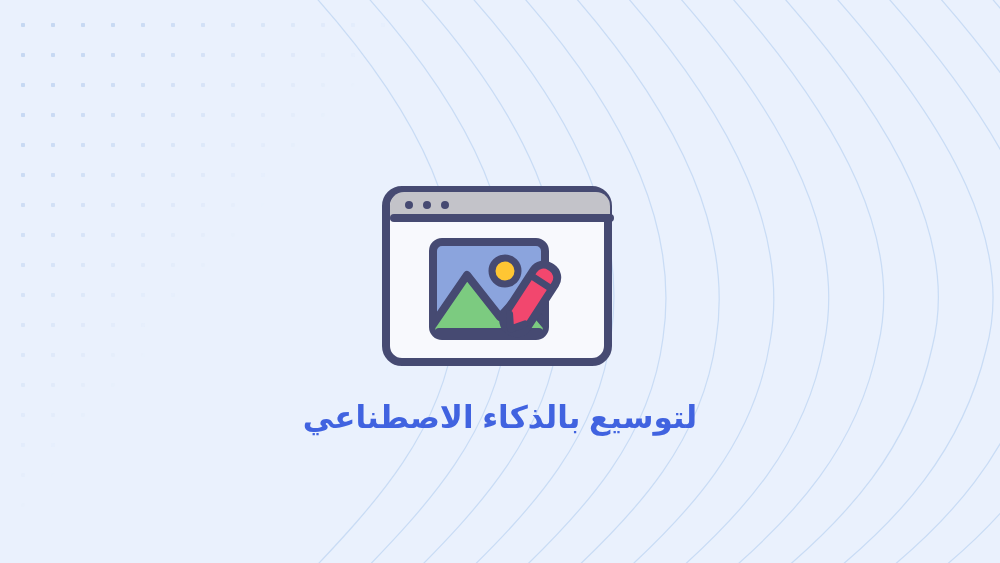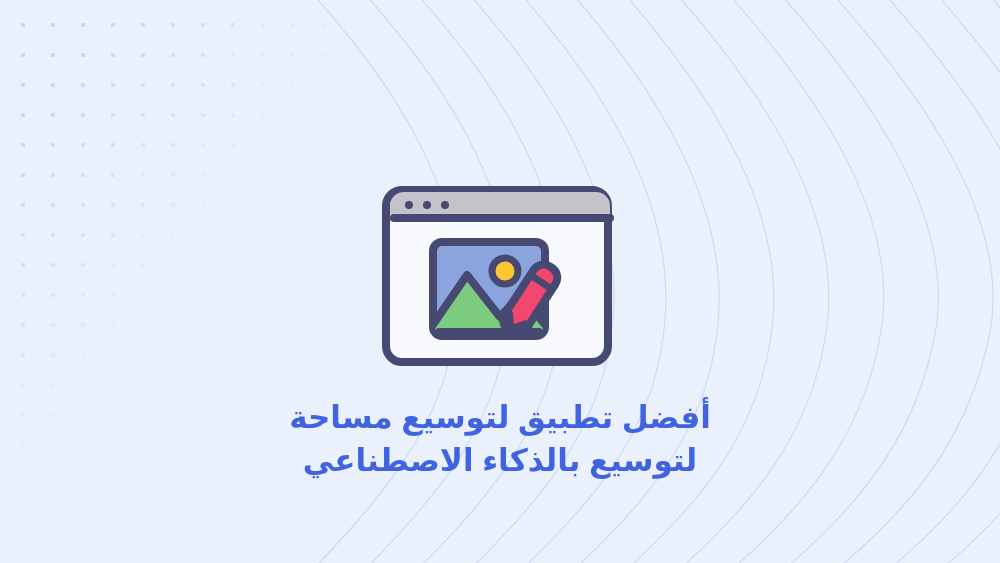--- a/index.html
+++ b/index.html
@@ -135,18 +135,17 @@
 
         <g transform="translate(160,78) rotate(33)">
           <rect x="0" y="0" width="26" height="76" rx="12" ry="12" fill="#f2476e" stroke="#464a72" stroke-width="8"></rect>
           <path d="M2 18 H 24" stroke="#464a72" stroke-width="7" stroke-linecap="round"></path>
           <path d="M4 62 L 13 74 L 22 62" fill="none" stroke="#464a72" stroke-width="7" stroke-linejoin="round" stroke-linecap="round"></path>
         </g>
       </svg>
     </div>
 
     <h1 id="headline">
-      <span class="ln">أفضل تطبيق لتوسيع مساحة</span>
       <span class="ln">لتوسيع بالذكاء الاصطناعي</span>
     </h1>
 
   </div>
 </div>
 
 </body></html>

